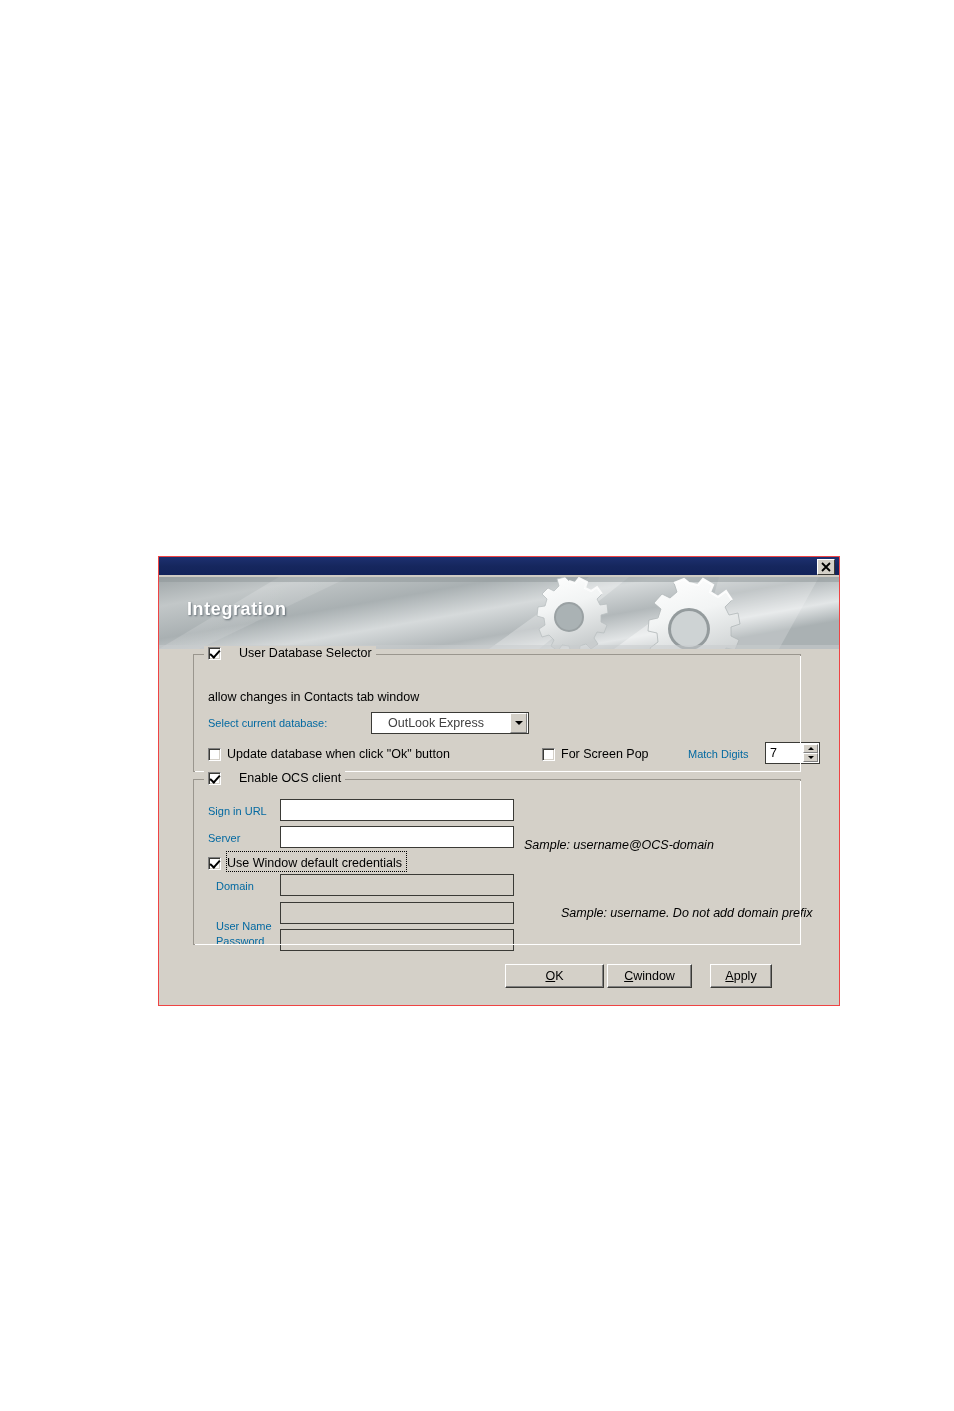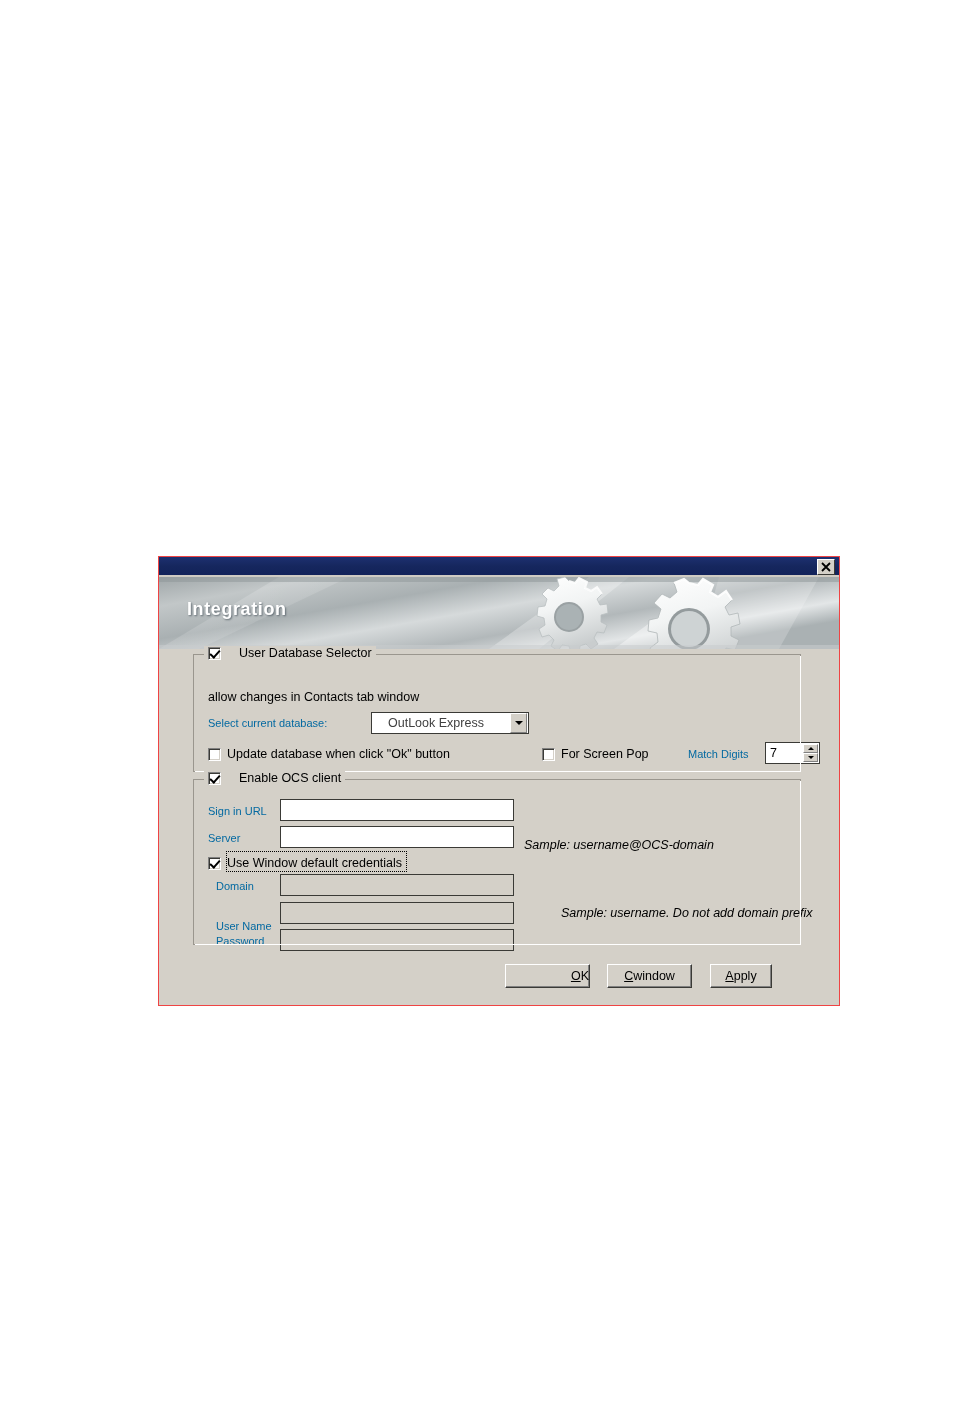--- a/index.html
+++ b/index.html
@@ -380,21 +380,21 @@
     <div class="tb disabled" style="left:86px; top:94px; width:234px; height:22px;"></div>
 
     <div class="lbl" style="position:absolute;left:22px; top:140px;">User Name</div>
     <div class="tb disabled" style="left:86px; top:122px; width:234px; height:22px;"></div>
     <div class="sample" style="left:330px; top:126px;margin-left:37px;">Sample: username. Do not add domain prefix</div>
 
     <div class="lbl" style="position:absolute;left:22px; top:155px;">Password</div>
     <div class="tb disabled" style="left:86px; top:149px; width:234px; height:22px;"></div>
   </div>
 
-  <div class="btn" style="left:346px; top:407px; width:85px;justify-content:flex-end;">
+  <div class="btn" style="left:346px; top:407px; width:99px;">
     <span><u>O</u><span>K</span></span>
   </div>
 
   <div class="btn" style="left:448px; top:407px; width:85px;">
     <span><u>C</u><span>window</span></span>
   </div>
 
   <div class="btn" style="left:551px; top:407px; width:62px;">
     <span><u>A</u><span>pply</span></span>
   </div>

